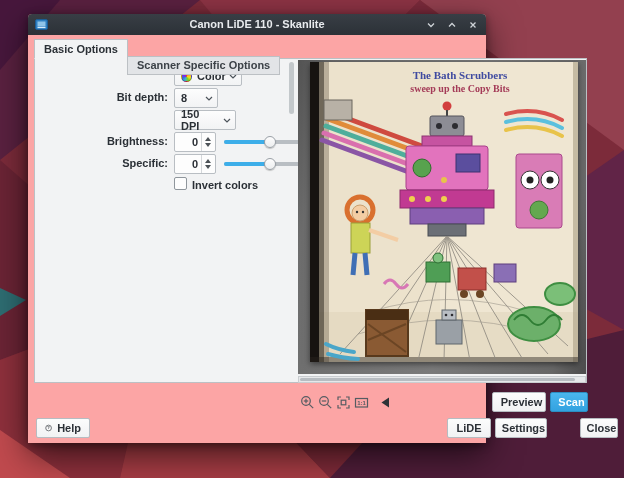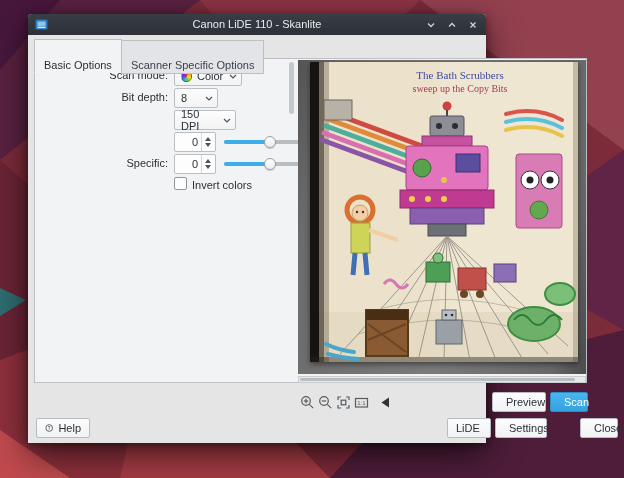--- a/index.html
+++ b/index.html
@@ -4,44 +4,44 @@
 <style>
   html,body{margin:0;padding:0;}
   body{
     width:624px;height:478px;overflow:hidden;position:relative;
     font-family:"Liberation Sans",sans-serif;background:#6d2433;
   }
   .desktop{position:absolute;left:0;top:0;}
   
   .window{
     position:absolute;left:28px;top:14px;width:458px;height:429px;
-    background:#e5e5e5;border-radius:4px 4px 0 0;
+    background:#fca5a5;border-radius:4px 4px 0 0;
     box-shadow:0 12px 34px rgba(0,0,0,.6), 0 2px 8px rgba(0,0,0,.4);
-    font-size:11px;color:#2b3036;
+    font-size:11px;color:#2b3036;font-weight:bold;
   }
   .titlebar{
     position:absolute;left:0;top:0;right:0;height:21px;
     background:linear-gradient(#383e45,#2c3137);
     border-radius:4px 4px 0 0;color:#e8ebee;
   }
   .titlebar .title{
     position:absolute;left:60px;right:60px;top:0;height:21px;line-height:21px;
     text-align:center;font-size:11px;white-space:nowrap;overflow:hidden;
   }
   .tb-appicon{position:absolute;left:7px;top:4px;width:13px;height:13px;}
   .tb-controls{position:absolute;right:7px;top:0;height:21px;display:flex;align-items:center;gap:9px;}
   .tb-btn{width:12px;height:12px;display:flex;align-items:center;justify-content:center;cursor:default;}
   
   .tabs{position:absolute;left:6px;top:25px;display:flex;z-index:3;}
   .tab{
-    box-sizing:border-box;height:20px;line-height:18px;padding:16px 9px;
+    box-sizing:border-box;height:20px;line-height:18px;padding:0 9px;
     border:1px solid #bcc0c4;margin-right:-1px;white-space:nowrap;
   }
   .tab.active{background:#f2f3f4;border-bottom-color:#f2f3f4;}
-  .tab.inactive{background:#e2e4e7;height:19px;margin-top:1px;line-height:17px;color:#3c4248;}
+  .tab.inactive{background:#e2e4e7;height:19px;margin-top:17px;line-height:17px;color:#3c4248;}
   .tabframe{
     position:absolute;left:6px;top:44px;width:553px;height:325px;
     border:1px solid #bcc0c4;background:#f2f3f4;box-sizing:border-box;
   }
   
   .opt-label{position:absolute;left:4px;width:136px;text-align:right;color:#2b3036;}
   .combo{
     position:absolute;height:20px;box-sizing:border-box;
     border:1px solid #b9bec3;border-radius:2px;
     background:linear-gradient(#fdfdfd,#f2f3f4);
@@ -81,21 +81,21 @@
   }
   .page{position:absolute;left:12px;top:2px;width:268px;height:300px;box-shadow:0 2px 6px rgba(0,0,0,.5);}
   .hscroll{position:absolute;left:270px;top:362px;width:288px;height:7px;background:#e6e8ea;border:1px solid #c9cdd0;box-sizing:border-box;}
   .hscroll .thumb{position:absolute;left:1px;top:1px;bottom:1px;width:96%;background:#b7bcc1;border-radius:2px;}
   .pv-icon{position:absolute;width:15px;height:15px;}
   
   .btn{
     position:absolute;height:20px;box-sizing:border-box;
     border:1px solid #b6bcc1;border-radius:2px;
     background:linear-gradient(#fcfcfc,#f1f2f3);
-    display:flex;align-items:center;gap:5px;
+    display:flex;align-items:center;justify-content:center;gap:5px;
     padding:0 8px;font-size:11px;color:#2b3036;white-space:nowrap;
   }
   .btn.primary{background:linear-gradient(#4ab6ee,#33a2e0);border-color:#2c8ec2;color:#fff;}
 </style>
 </head>
 <body>
 
 <svg class="desktop" width="624" height="478">
   <rect width="624" height="478" fill="#7c2b3a"></rect>
   <polygon points="0,0 200,0 0,160" fill="#5a2140"></polygon>
@@ -140,21 +140,20 @@
       </span>
     </div>
   </div>
 
   <div class="tabs">
     <div class="tab active">Basic Options</div>
     <div class="tab inactive">Scanner Specific Options</div>
   </div>
   <div class="tabframe"></div>
 
-  <div class="opt-label" style="top:55px;">Scan mode:</div>
   <div class="combo" style="left:146px;top:52px;width:68px;">
     <span class="colorwheel"></span>
     <span>Color</span>
     <svg class="chev" width="8" height="5" viewBox="0 0 8 5">
         <polyline points="1,1 4,4 7,1" fill="none" stroke="#4d545b" stroke-width="1.2"></polyline>
       </svg>
   </div>
 
   <div class="opt-label" style="top:77px;">Bit depth:</div>
   <div class="combo" style="left:146px;top:74px;width:44px;">
@@ -164,20 +163,21 @@
       </svg>
   </div>
 
   <div class="combo" style="left:146px;top:96px;width:62px;justify-content:center;">
     <span>150 DPI</span>
     <svg class="chev" width="8" height="5" viewBox="0 0 8 5">
         <polyline points="1,1 4,4 7,1" fill="none" stroke="#4d545b" stroke-width="1.2"></polyline>
       </svg>
   </div>
 
+  <div class="opt-label" style="top:121px;">Brightness:</div>
   <div class="spin" style="left:146px;top:118px;">
     <div class="val">0</div>
     <div class="arrows">
         <div class="tri-up"></div>
         <div class="tri-dn"></div>
       </div>
   </div>
   <div class="slider" style="left:196px;top:118px;">
     <div class="track"></div>
     <div class="fill"></div>

